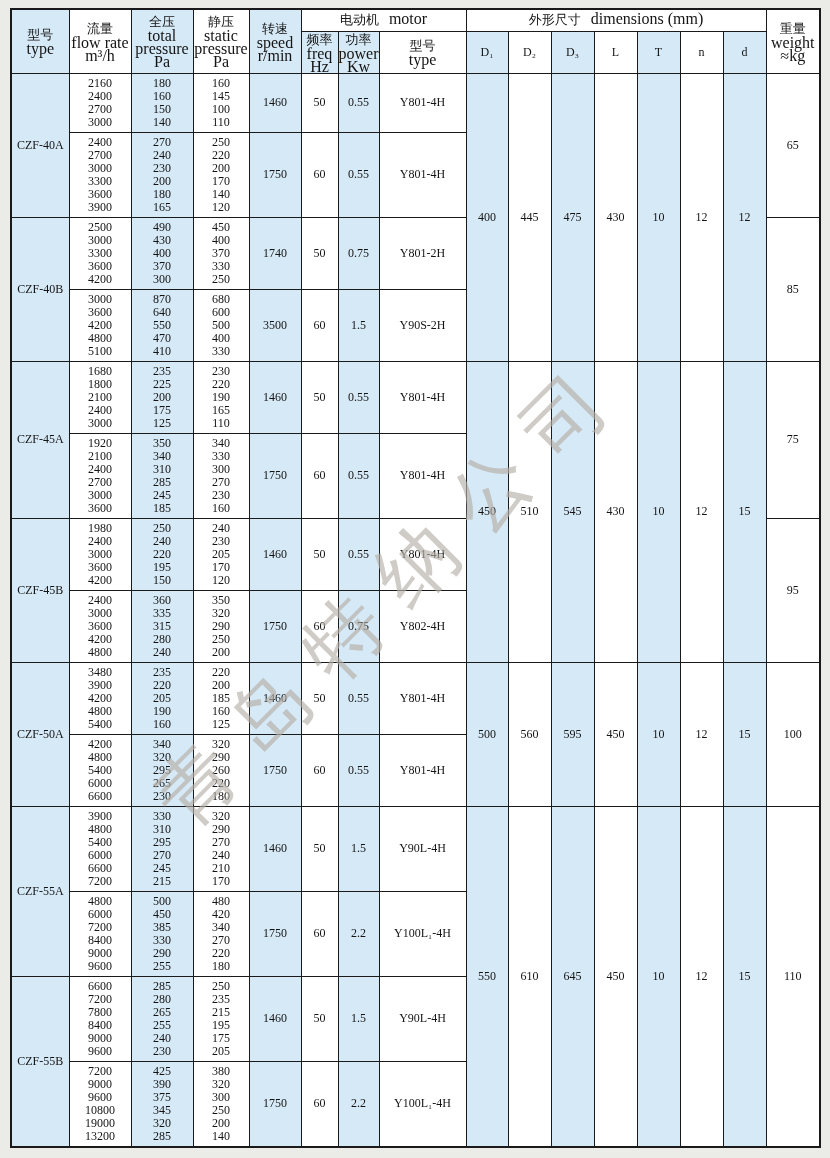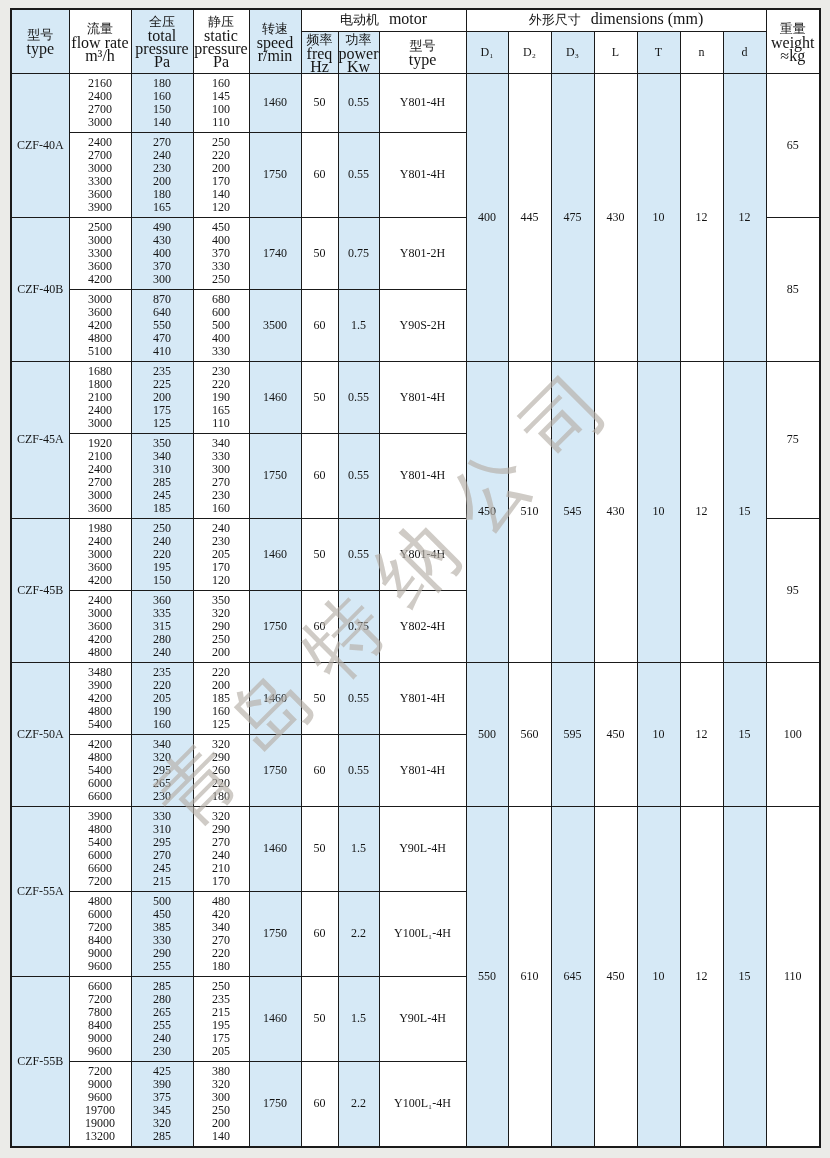--- a/index.html
+++ b/index.html
@@ -550,21 +550,21 @@
           <td class="c-blue">1460</td>
           <td>50</td>
           <td class="c-blue">1.5</td>
           <td>Y90L-4H</td>
         </tr>
         <tr>
           <td>
             <div class="ln">7200</div>
             <div class="ln">9000</div>
             <div class="ln">9600</div>
-            <div class="ln">19700</div>
+            <div class="ln">10800</div>
             <div class="ln">19000</div>
             <div class="ln">13200</div>
           </td>
           <td class="c-blue">
             <div class="ln">425</div>
             <div class="ln">390</div>
             <div class="ln">375</div>
             <div class="ln">345</div>
             <div class="ln">320</div>
             <div class="ln">285</div>

